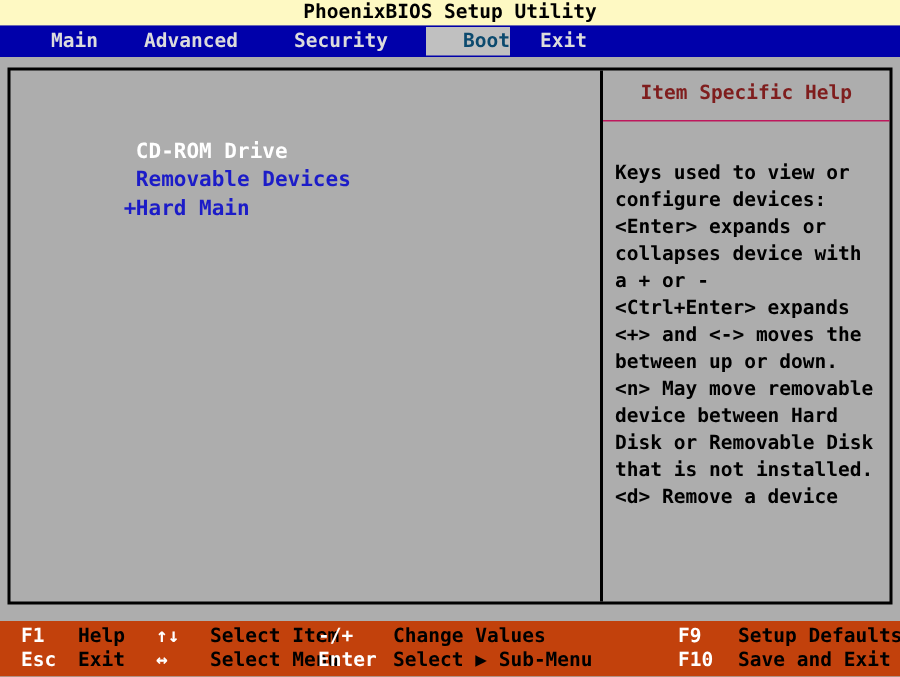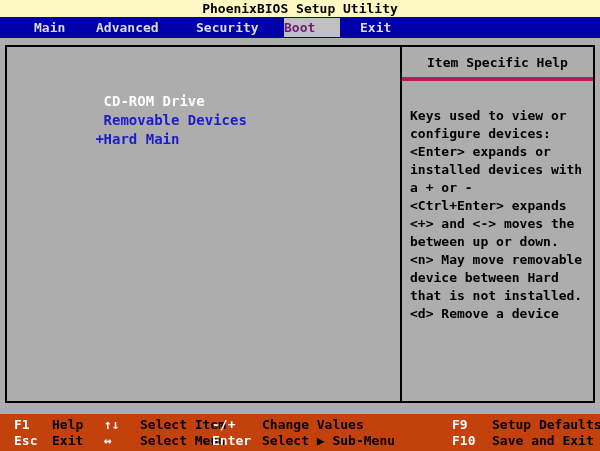--- a/index.html
+++ b/index.html
@@ -21,47 +21,47 @@
   .menu-bar {
     position:absolute; left:0; top:17px; width:600px; height:21px;
     background:#0000AA;
   }
   .menu-item {
     position:absolute; top:0; height:21px;
     color:#DCDCDC; font-size:13px; line-height:21px;
     cursor:default; white-space:pre;
   }
   .menu-item.selected {
-    background:#C0C0C0; color:#701a75;
-    text-align:left; top:1px; height:19px; line-height:19px;
+    background:#C0C0C0; color:#0c4a6e;
+    text-align:right; top:1px; height:19px; line-height:19px;
   }
   .mi-main     { left:34px; }
   .mi-advanced { left:96px; }
   .mi-security { left:196px; }
   .mi-boot     { left:284px; width:56px; }
   .mi-exit     { left:360px; }
   
   .main {
     position:absolute; left:5px; top:45px; width:590px; height:358px;
     border:2px solid #000; display:flex; background:#ADADAD;
   }
   .left-panel { flex:1; padding-top:26px; }
   .boot-item {
     height:19px; font-size:14px; line-height:19px;
-    color:#1C1CC8; padding-left:38px; white-space:pre; cursor:default;
+    color:#1C1CC8; padding-left:25px; white-space:pre; cursor:default;
   }
   .boot-item .prefix { display:inline-block; width:8px; }
   .boot-item.selected { color:#FFFFFF; }
   .right-panel {
     width:193px; border-left:2px solid #000;
     display:flex; flex-direction:column;
   }
   .help-title-box {
-    height:34px; border-bottom:4px solid #be185d;
-    font-size:13px; line-height:32px; text-align:center; color:#000000;
+    height:34px; border-bottom:1px solid #be185d;
+    font-size:13px; line-height:32px; text-align:center; color:#7f1d1d;
   }
   .help-text {
     padding:26px 4px 0 8px; font-size:13px; color:#000;
   }
   .help-line { height:18px; line-height:18px; white-space:pre; }
   
   .legend {
     position:absolute; left:0; bottom:0; width:600px; height:37px;
     background:#c2410c; padding-top:3px;
   }
@@ -100,27 +100,28 @@
     <div class="boot-item">
       <span class="prefix">+</span><span>Hard Main</span>
     </div>
   </div>
   <div class="right-panel">
     <div class="help-title-box">Item Specific Help</div>
     <div class="help-text">
       <div class="help-line">Keys used to view or</div>
       <div class="help-line">configure devices:</div>
       <div class="help-line">&lt;Enter&gt; expands or</div>
-      <div class="help-line">installed devices with</div>
+      <div class="help-line">collapses device with</div>
       <div class="help-line">a + or -</div>
       <div class="help-line">&lt;Ctrl+Enter&gt; expands</div>
       <div class="help-line">&lt;+&gt; and &lt;-&gt; moves the</div>
       <div class="help-line">between up or down.</div>
       <div class="help-line">&lt;n&gt; May move removable</div>
       <div class="help-line">device between Hard</div>
+      <div class="help-line">Disk or Removable Disk</div>
       <div class="help-line">that is not installed.</div>
       <div class="help-line">&lt;d&gt; Remove a device</div>
     </div>
   </div>
 </div>
 
 <div class="legend">
   <div class="legend-row">
     <span class="key">F1</span>
     <span class="desc">Help</span>

